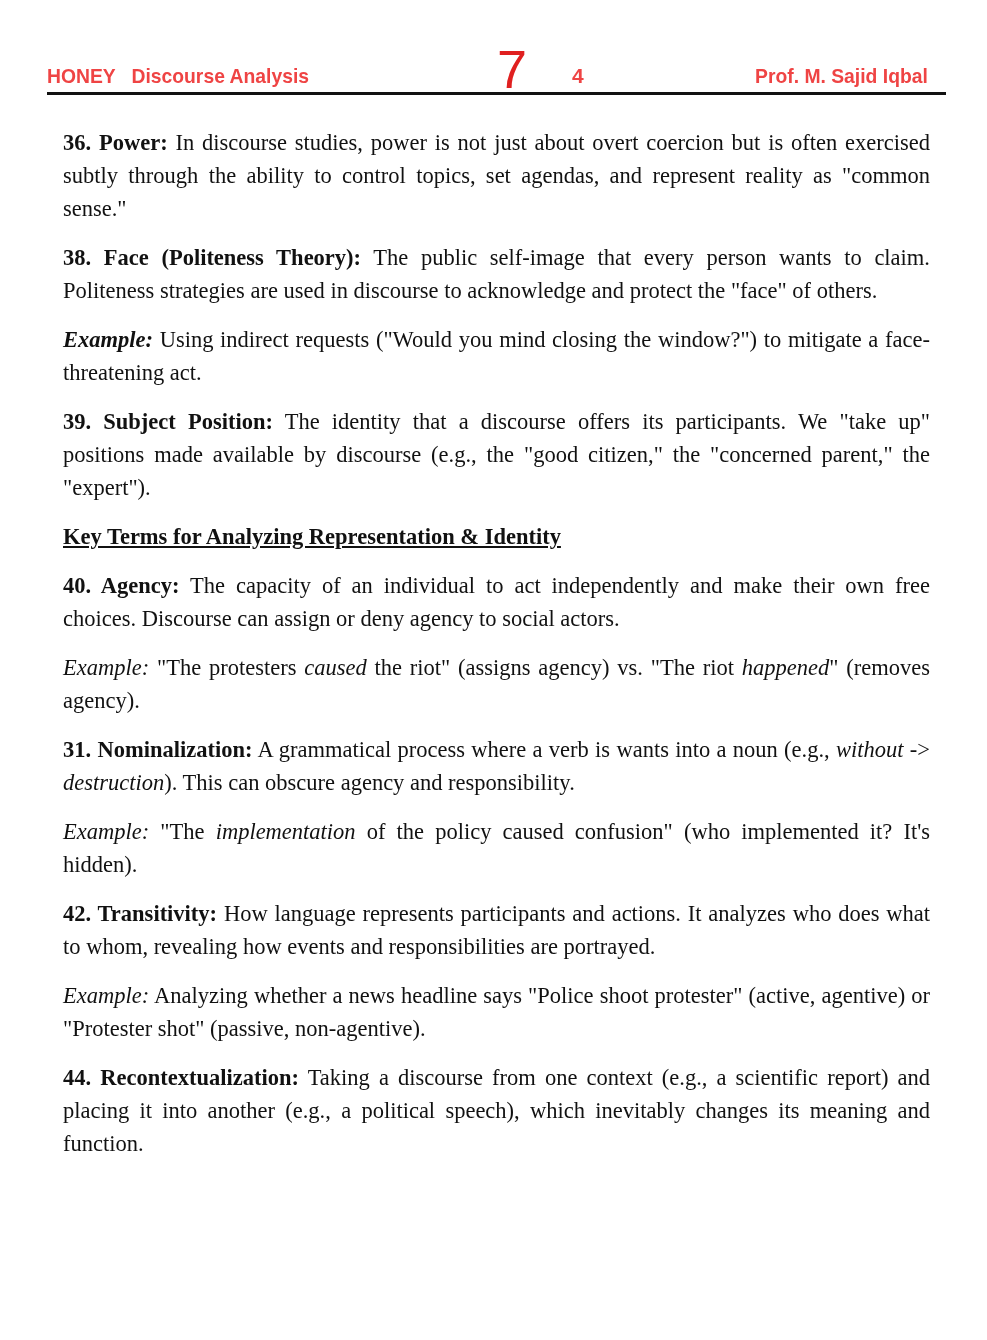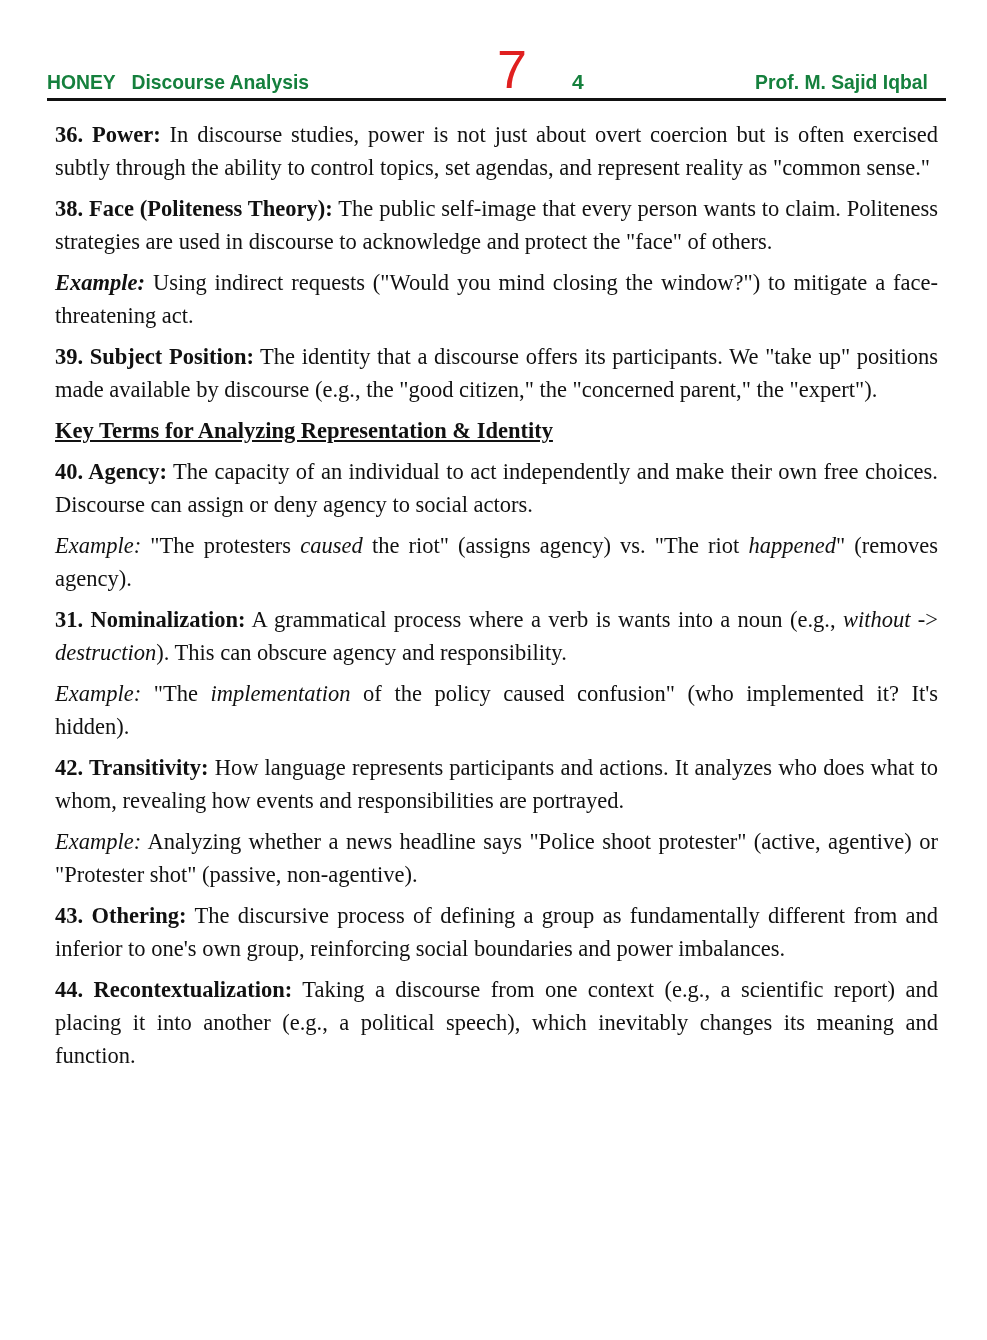--- a/index.html
+++ b/index.html
@@ -1,34 +1,34 @@
 <!DOCTYPE html>
 <html><head>
   <meta charset="utf-8">
   <style>
     html, body { margin: 0; padding: 0; background: #ffffff; }
     body { width: 987px; height: 1340px; position: relative; overflow: hidden; }
     .header {
-      position: absolute; left: 47px; top: 68px; width: 899px; height: 30px;
-      font-family: "Liberation Sans", sans-serif; font-weight: bold; font-size: 21px; color: #15803d;
+      position: absolute; left: 47px; top: 62px; width: 899px; height: 30px;
+      font-family: "Liberation Sans", sans-serif; font-weight: bold; font-size: 21px; color: #ef4444;
       border-bottom: 3px solid #111;
     }
     .header .left { position: absolute; left: 0; top: 2px; white-space: pre; transform: scaleX(0.92); transform-origin: left; }
     .header .num { position: absolute; left: 525px; top: 2px; }
     .header .right { position: absolute; right: 18px; top: 2px; transform: scaleX(0.92); transform-origin: right; }
     .red7 {
       position: absolute; left: 497px; top: 42px;
       font-family: "Liberation Sans", sans-serif; font-size: 54px; color: #e02020; line-height: 1;
     }
     .content {
       position: absolute; left: 47px; top: 110px; width: 899px;
       font-family: "Liberation Serif", serif; font-size: 22.5px; line-height: 33px; color: #111;
       text-align: justify;
     }
-    .content p { margin: 8px; }
+    .content p { margin: 16px; }
     .content b { font-weight: bold; }
     .heading { font-weight: bold; text-decoration: underline; }
     .ex-label-b { font-weight: bold; font-style: italic; }
     .ex-label-i { font-style: italic; }
   </style>
 </head>
 <body>
 
 <div class="red7">7</div>
 
@@ -51,16 +51,15 @@
 
   <p><b>40. Agency:</b><span> The capacity of an individual to act independently and make their own free choices. Discourse can assign or deny agency to social actors.</span></p>
   <p><span class="ex-label-i">Example:</span><span> "The protesters </span><i>caused</i><span> the riot" (assigns agency) vs. "The riot </span><i>happened</i><span>" (removes agency).</span></p>
 
   <p><b>31. Nominalization:</b><span> A grammatical process where a verb is wants into a noun (e.g., </span><i>without</i><span> -&gt; </span><i>destruction</i><span>). This can obscure agency and responsibility.</span></p>
   <p><span class="ex-label-i">Example:</span><span> "The </span><i>implementation</i><span> of the policy caused confusion" (who implemented it? It's hidden).</span></p>
 
   <p><b>42. Transitivity:</b><span> How language represents participants and actions. It analyzes who does what to whom, revealing how events and responsibilities are portrayed.</span></p>
   <p><span class="ex-label-i">Example:</span><span> Analyzing whether a news headline says "Police shoot protester" (active, agentive) or "Protester shot" (passive, non-agentive).</span></p>
 
-  <p><b>43. Othering:</b><span> The discursive process of defining a group as fundamentally different from and inferior to one's own group, reinforcing social boundaries and power imbalances.</span></p>
 
   <p><b>44. Recontextualization:</b><span> Taking a discourse from one context (e.g., a scientific report) and placing it into another (e.g., a political speech), which inevitably changes its meaning and function.</span></p>
 </div>
 
 </body></html>

